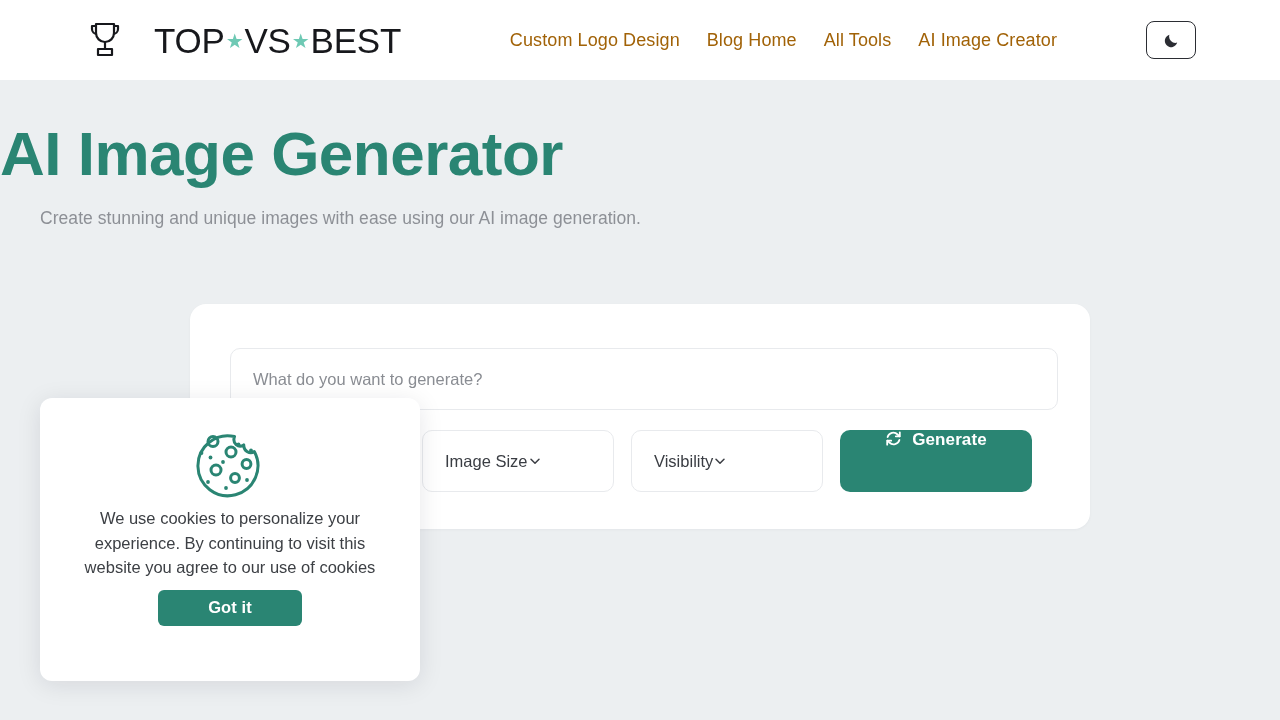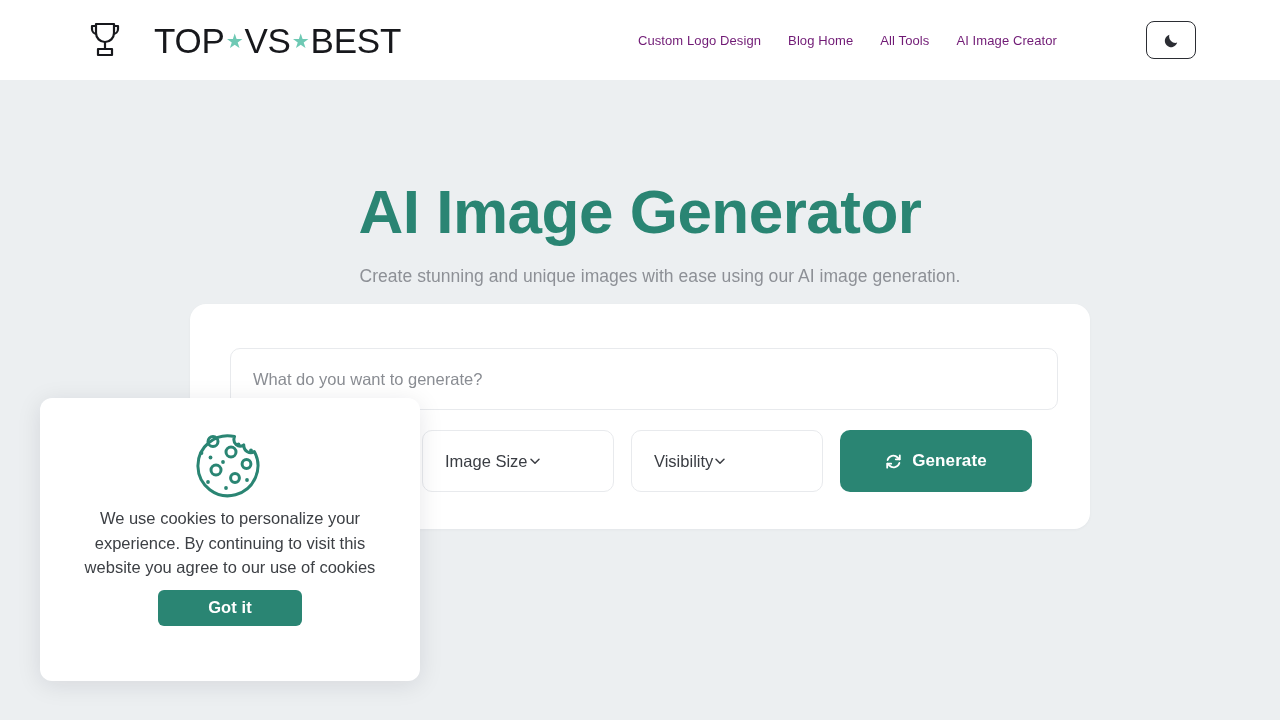--- a/index.html
+++ b/index.html
@@ -63,22 +63,22 @@
   }
 
   .nav {
     margin-left: auto;
     display: flex;
     align-items: center;
     gap: 27px;
   }
 
   .nav-link {
-    font-size: 13px;
-    color: #701a75;
+    font-size: 18px;
+    color: #a16207;
     text-decoration: none;
     white-space: nowrap;
     letter-spacing: 0.1px;
   }
 
   .theme-toggle {
     margin-left: 62px;
     width: 50px;
     height: 38px;
     border: 1.5px solid #2b2d33;
@@ -88,22 +88,22 @@
     align-items: center;
     justify-content: center;
     cursor: pointer;
     flex: 0 0 auto;
   }
 
   .moon-icon { width: 17px; height: 17px; display: block; }
 
   
   .hero {
-    text-align: center;
-    padding-top: 99px;
+    text-align: left;
+    padding-top: 41px;
   }
 
   .page-title {
     font-size: 62px;
     font-weight: 700;
     color: #2a8573;
     letter-spacing: -0.5px;
     line-height: 1.05;
   }
 
@@ -183,21 +183,21 @@
     width: 192px;
     height: 62px;
     background: #2a8573;
     border: none;
     border-radius: 10px;
     color: #ffffff;
     font-family: "Liberation Sans", sans-serif;
     font-size: 17px;
     font-weight: 700;
     display: flex;
-    align-items: center;
+    align-items: flex-start;
     justify-content: center;
     gap: 10px;
     cursor: pointer;
     letter-spacing: 0.1px;
   }
 
   .sync-icon { width: 17px; height: 17px; display: block; flex: 0 0 auto; }
 
   
   .cookie-banner {

